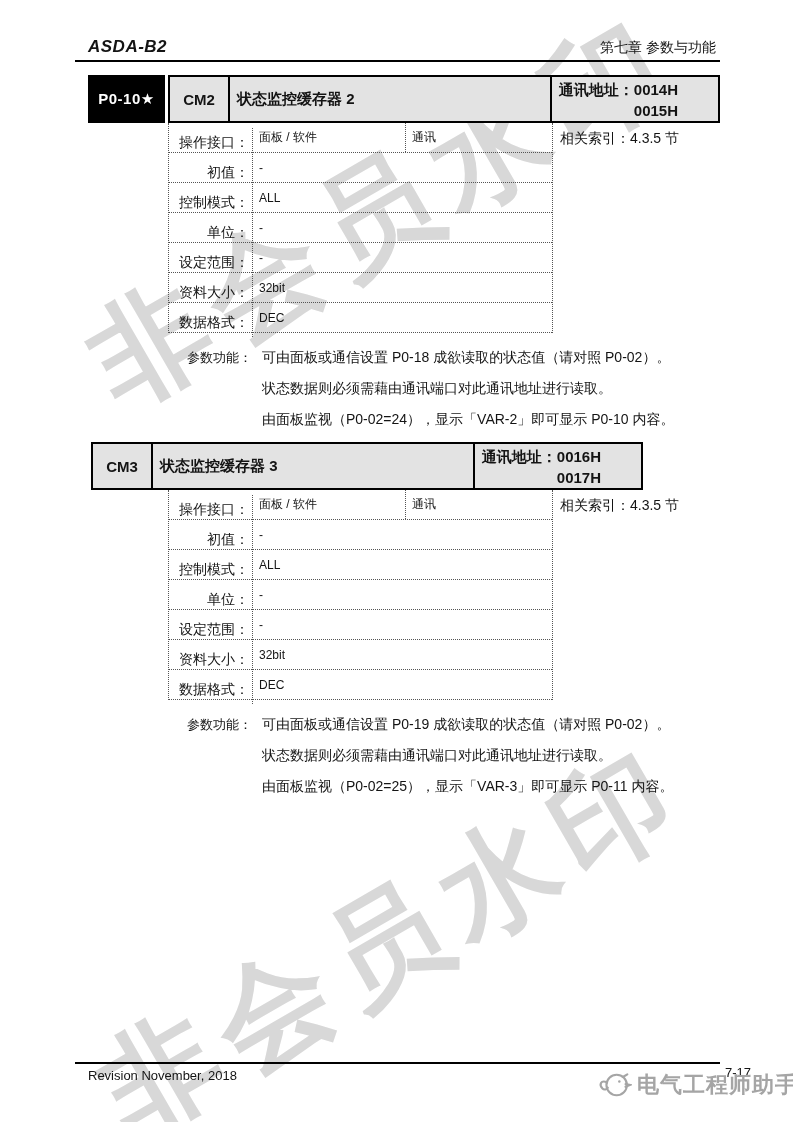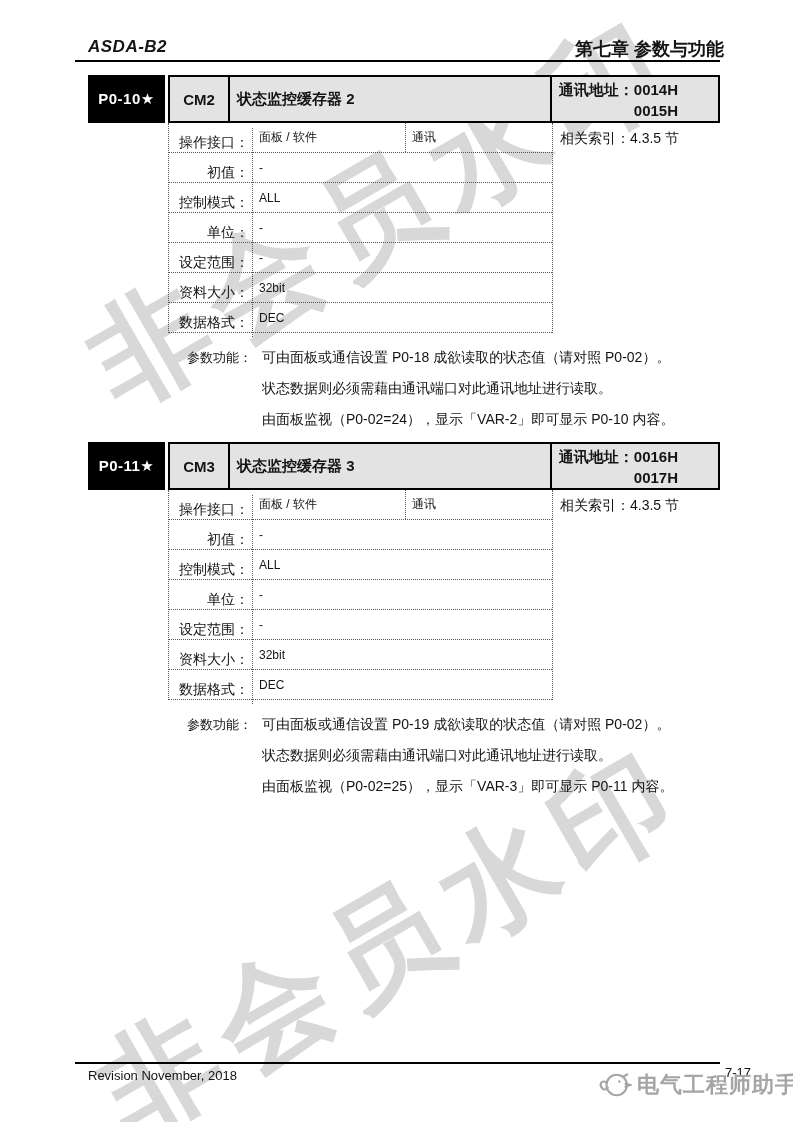--- a/index.html
+++ b/index.html
@@ -10,24 +10,24 @@
   }
   
   .watermark {
     position:absolute; z-index:0; white-space:nowrap; pointer-events:none;
     font-weight:bold; font-size:116px; letter-spacing:14px; color:#d8d8d8;
     transform:translate(-50%,-50%) rotate(-30deg);
   }
   .wm-top { left:382px; top:212px; }
   .wm-bottom { left:392px; top:942px; }
   
-  .page-header { position:absolute; z-index:1; left:88px; right:69px; top:37px;
-    display:flex; justify-content:space-between; }
+  .page-header { position:absolute; z-index:1; left:88px; right:77px; top:37px;
+    display:flex; justify-content:space-between; align-items:flex-end; }
   .brand { font-size:17px; font-weight:bold; font-style:italic; letter-spacing:.5px; }
-  .chapter { font-size:18px; font-weight:bold;margin-left:24px; }
+  .chapter { font-size:14px; font-weight:normal;margin-left:24px; }
   .rule { position:absolute; z-index:1; left:75px; width:645px; height:2px; background:#000; }
   .rule-top { top:60px; }
   .rule-bottom { top:1062px; height:1.5px; }
   
   .param-block { position:absolute; z-index:1; left:88px; width:645px; }
   .pb1 { top:75px; } .pb2 { top:442px; }
   .phead { display:flex; height:48px; }
   .pcode {
     width:77px; height:48px; background:#000; color:#fff; font-weight:bold;
     font-size:15px; display:flex; align-items:center; justify-content:center;
@@ -123,21 +123,20 @@
     <div class="flines">
       <div>可由面板或通信设置 P0-18 成欲读取的状态值（请对照 P0-02）。</div>
       <div>状态数据则必须需藉由通讯端口对此通讯地址进行读取。</div>
       <div>由面板监视（P0-02=24），显示「VAR-2」即可显示 P0-10 内容。</div>
     </div>
   </div>
 </div>
 
 <div class="param-block pb2">
   <div class="phead">
-    <div class="pcode">P0-11★</div>
     <div class="pgrid">
       <div class="pcell pm">CM3</div>
       <div class="pcell pt">状态监控缓存器 3</div>
       <div class="pcell pa">
         <div>通讯地址：0016H</div>
         <div>0017H</div>
       </div>
     </div>
   </div>
   <div class="pbody">

